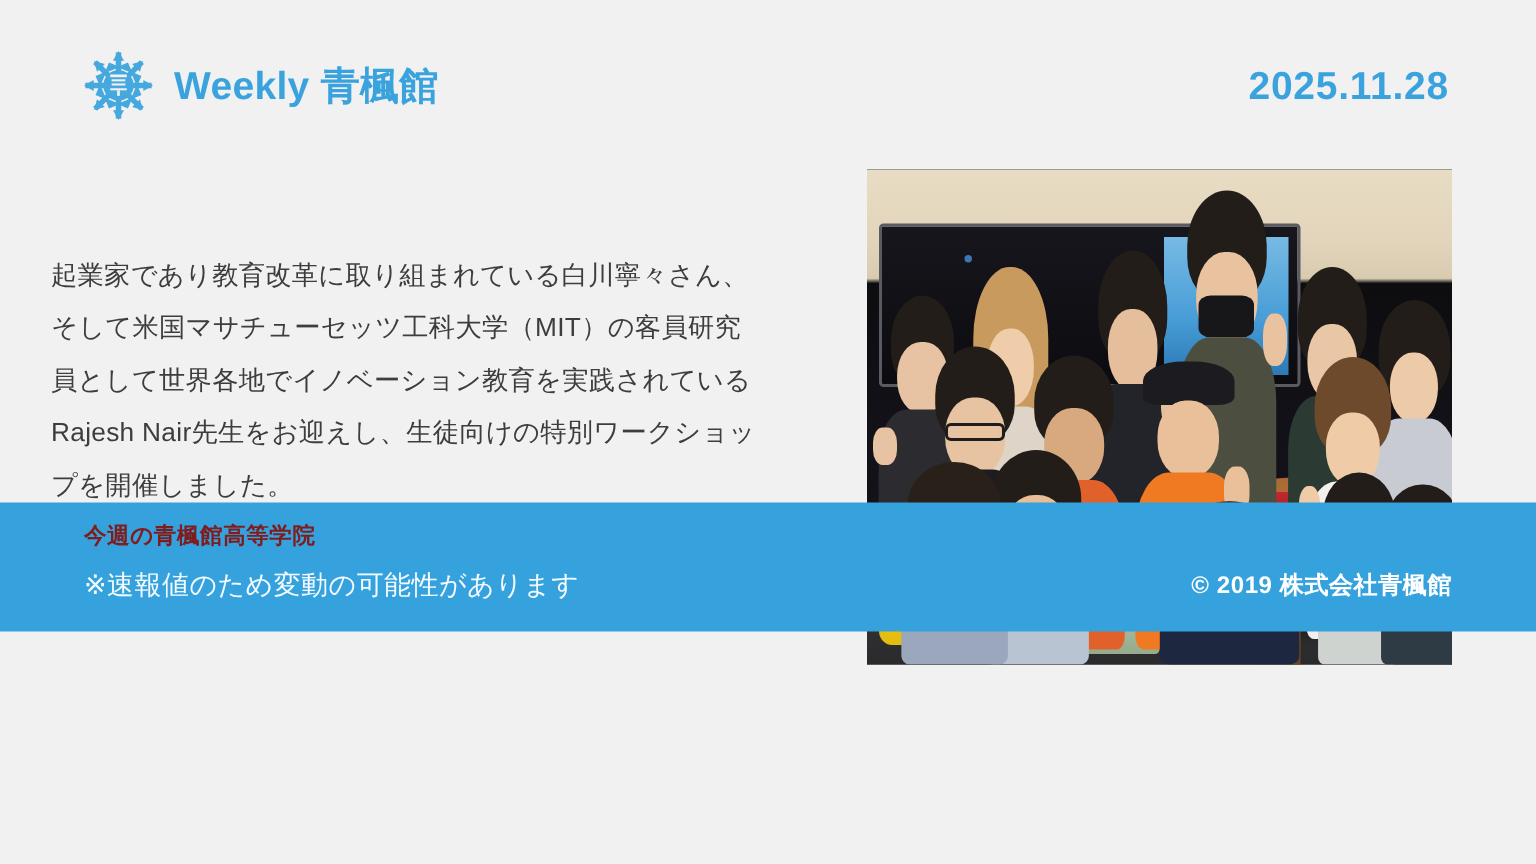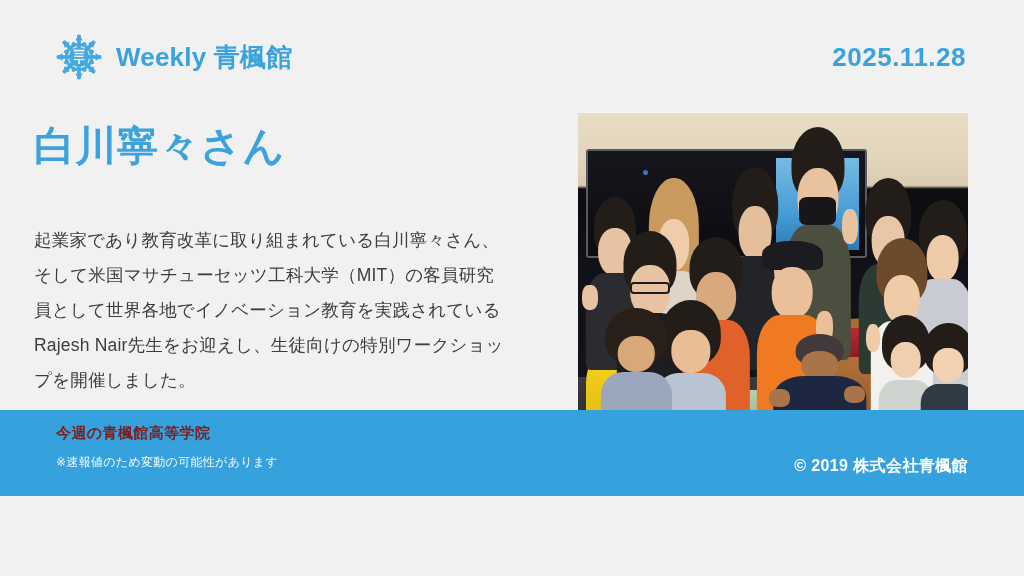--- a/index.html
+++ b/index.html
@@ -5,21 +5,21 @@
 <style>
   * { margin:0; padding:0; box-sizing:border-box; }
   html, body {
     width:1024px; height:576px;
     background:#f1f1f1;
     font-family:"Liberation Sans","DejaVu Sans",sans-serif;
     overflow:hidden;
   }
   .slide {
     position:relative;
-    width:1024px; height:496px;
+    width:1024px; height:421px;
     background:#f1f1f1;
   }
 
   
   .header {
     position:absolute; left:0; top:0;
     width:1024px; height:112px;
   }
   .brand {
     position:absolute; left:56px; top:34px;
@@ -202,21 +202,21 @@
   }
   .footer-kicker {
     font-size:15px;
     font-weight:700;
     color:#7f1d1d;
     letter-spacing:0.4px;
     line-height:1;
   }
   .footer-note {
     margin-top:16px;
-    font-size:12px;
+    font-size:18px;
     font-weight:400;
     color:#f4fbff;
     letter-spacing:0.3px;
     line-height:1;
   }
   .footer-copy {
     position:absolute; right:56px; bottom:22px;
     font-size:16px;
     font-weight:700;
     color:#ffffff;
@@ -274,21 +274,20 @@
         </svg>
       </span>
       <span class="brand-title">Weekly 青楓館</span>
     </div>
 
     <div class="date">2025.11.28</div>
   </div>
 
   <div class="left-col">
     <h1 class="headline">
-      <span class="line">白川寧々さん</span>
     </h1>
 
     <p class="body-text">起業家であり教育改革に取り組まれている白川寧々さん、そして米国マサチューセッツ工科大学（MIT）の客員研究員として世界各地でイノベーション教育を実践されているRajesh Nair先生をお迎えし、生徒向けの特別ワークショップを開催しました。</p>
   </div>
 
   <div class="photo">
     <div class="photo-scene">
       <div class="wall"></div>
 
       <div class="monitor">

